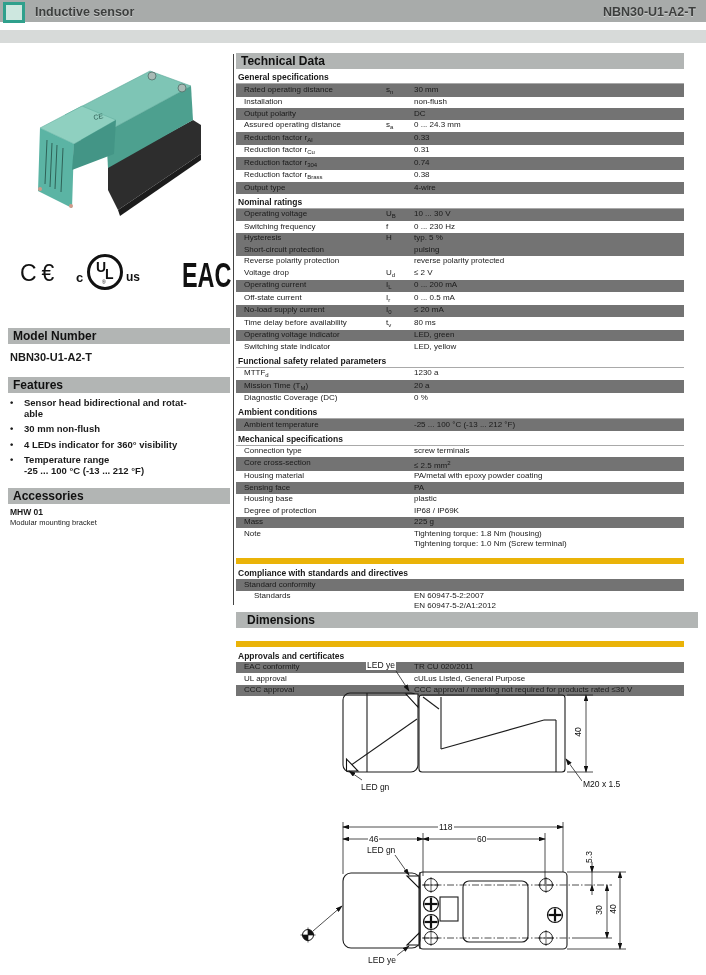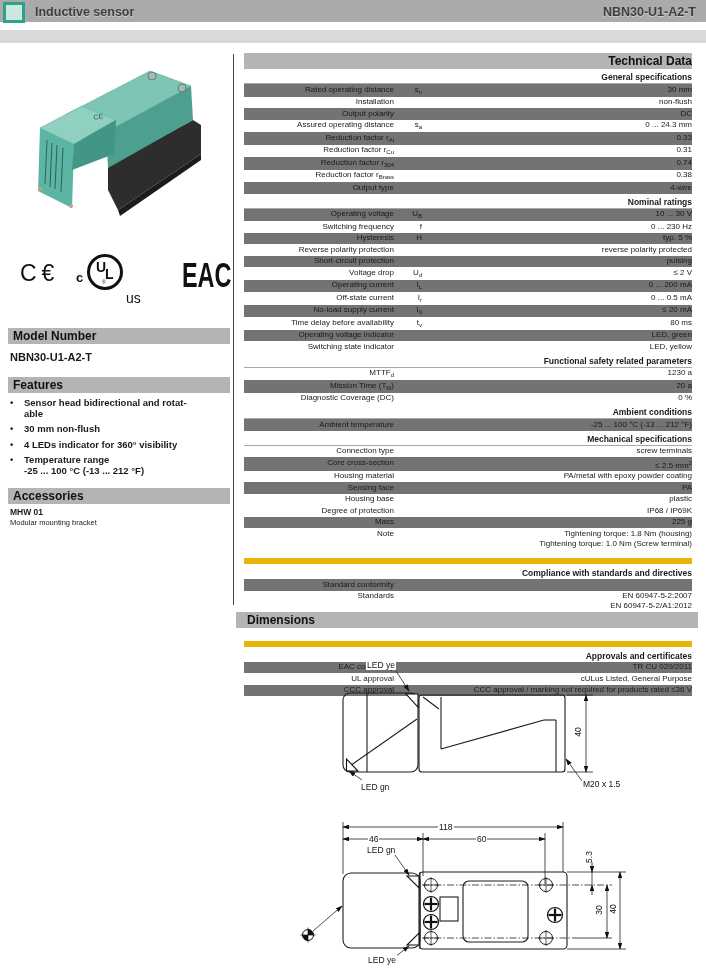--- a/index.html
+++ b/index.html
@@ -27,27 +27,27 @@
   
   .marks{position:absolute;left:14px;top:248px;width:210px;height:52px;}
   .ce{position:absolute;left:6px;top:12px;font-size:23px;letter-spacing:5px;color:#111;}
   .ulmark{position:absolute;left:62px;top:2px;width:86px;height:48px;color:#111;}
   .ul-c{position:absolute;left:0px;top:20px;font-size:13px;font-weight:bold;}
   .ul-circle{position:absolute;left:11px;top:4px;width:36px;height:36px;border:3px solid #111;
         border-radius:50%;box-sizing:border-box;}
   .ul-u{position:absolute;left:6px;top:2px;font-size:14px;font-weight:bold;}
   .ul-l{position:absolute;left:15px;top:9px;font-size:14px;font-weight:bold;}
   .ul-r{position:absolute;left:12px;top:22px;font-size:5px;}
-  .ul-us{position:absolute;left:50px;top:20px;font-size:14px;font-weight:normal;margin-top:20px;}
+  .ul-us{position:absolute;left:50px;top:20px;font-size:12px;font-weight:bold;}
   .eac{position:absolute;left:168px;top:8px;font-size:30px;font-weight:bold;color:#111;
         transform:scaleX(.78) scaleY(1.15);transform-origin:left top;letter-spacing:0px;}
   
   .vrule{position:absolute;left:233px;top:54px;width:1px;height:551px;background:#444;}
   
-  .tech{position:absolute;left:244px;top:53px;width:448px;text-align:right;}
+  .tech{position:absolute;left:236px;top:53px;width:448px;}
   .bar-title{height:16px;background:#b2b5b4;font-size:12px;font-weight:bold;color:#111;
         line-height:16px;padding-left:5px;}
   .sec-h{font-size:8.5px;font-weight:bold;padding:3px 0 1px 2px;border-bottom:1px solid #a9a9a9;}
   .sec-h.standalone{margin-top:9px;border-bottom:none;border-top:6px solid #eab308;padding-top:4px;}
   .row{display:flex;align-items:flex-start;min-height:10.5px;font-size:8px;line-height:10px;
         padding:0.5px 0;}
   .row.shaded{background:#737373;}
   .row .lbl{width:150px;flex:none;padding-left:8px;box-sizing:border-box;}
   .row .lbl.indent{padding-left:18px;}
   .row .sym{width:28px;flex:none;}
@@ -207,29 +207,29 @@
         <div class="row">
           <span class="lbl">Switching frequency</span>
           <span class="sym">f</span>
           <span class="val">0 ... 230 Hz</span>
         </div>
         <div class="row shaded">
           <span class="lbl">Hysteresis</span>
           <span class="sym">H</span>
           <span class="val">typ. 5  %</span>
         </div>
+        <div class="row shaded">
+          <span class="lbl">Short-circuit protection</span>
+          <span class="sym"></span>
+          <span class="val">pulsing</span>
+        </div>
         <div class="row">
           <span class="lbl">Reverse polarity protection</span>
           <span class="sym"></span>
           <span class="val">reverse polarity protected</span>
-        </div>
-        <div class="row shaded">
-          <span class="lbl">Short-circuit protection</span>
-          <span class="sym"></span>
-          <span class="val">pulsing</span>
         </div>
         <div class="row">
           <span class="lbl">Voltage drop</span>
           <span class="sym">U<sub>d</sub></span>
           <span class="val">≤ 2 V</span>
         </div>
         <div class="row shaded">
           <span class="lbl">Operating current</span>
           <span class="sym">I<sub>L</sub></span>
           <span class="val">0 ... 200 mA</span>

